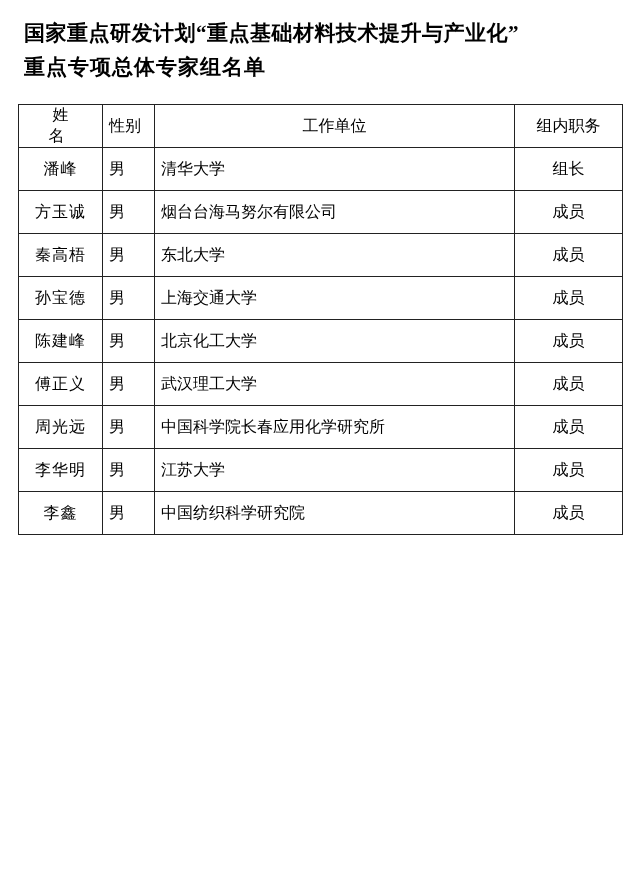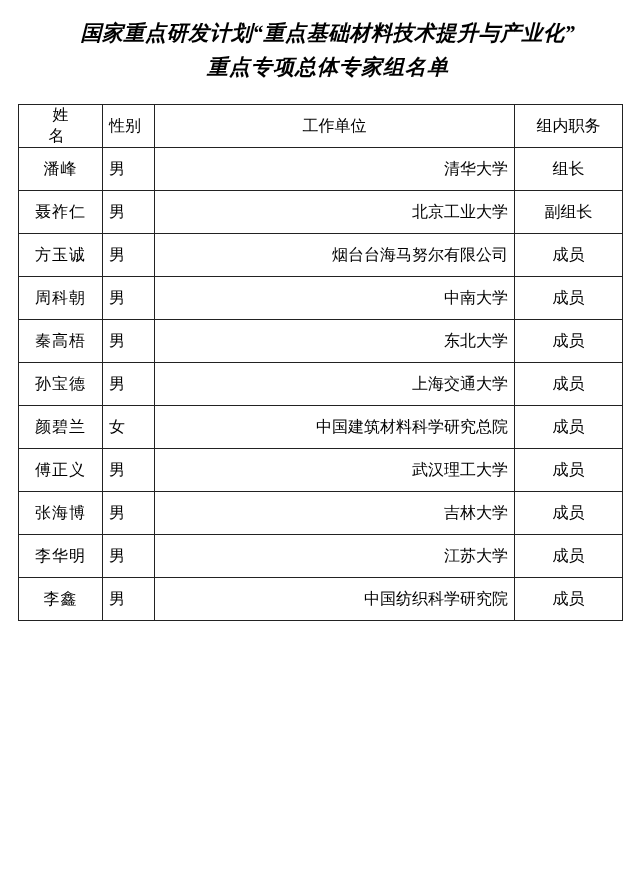--- a/index.html
+++ b/index.html
@@ -15,23 +15,22 @@
     overflow: hidden;
   }
   .page {
     width: 640px;
     height: 881px;
     box-sizing: border-box;
     padding: 0;
     position: relative;
   }
   .title-block {
-    text-align: center;
+    text-align: left;
     padding: 16px 8px 0 24px;
-    font-style: italic;
   }
   .title-line {
     font-size: 21px;
     font-weight: bold;
     line-height: 34px;
     letter-spacing: 0.5px;
     white-space: nowrap;
   }
   .title-line.second {
     letter-spacing: 1px;
@@ -64,21 +63,21 @@
     letter-spacing: 1px;
   }
   th.name {
     letter-spacing: 8px;
     text-indent: 8px;
   }
   td.gender, th.gender {
     text-align: left;
   }
   td.unit {
-    text-align: right;
+    text-align: left;
     padding-left: 14px;
   }
   th.unit {
     text-align: center;
   }
   td.role, th.role {
     text-align: center;
     margin-left: 32px;
   }
 </style>
@@ -109,65 +108,53 @@
         </tr>
       </thead>
       <tbody>
         <tr>
           <td class="name">潘峰</td>
           <td class="gender">男</td>
           <td class="unit">清华大学</td>
           <td class="role">组长</td>
         </tr>
         <tr>
-          <td class="name">聂祚仁</td>
-          <td class="gender">男</td>
-          <td class="unit">北京工业大学</td>
-          <td class="role">副组长</td>
-        </tr>
-        <tr>
           <td class="name">方玉诚</td>
           <td class="gender">男</td>
           <td class="unit">烟台台海马努尔有限公司</td>
-          <td class="role">成员</td>
-        </tr>
-        <tr>
-          <td class="name">周科朝</td>
-          <td class="gender">男</td>
-          <td class="unit">中南大学</td>
           <td class="role">成员</td>
         </tr>
         <tr>
           <td class="name">秦高梧</td>
           <td class="gender">男</td>
           <td class="unit">东北大学</td>
           <td class="role">成员</td>
         </tr>
         <tr>
           <td class="name">孙宝德</td>
           <td class="gender">男</td>
           <td class="unit">上海交通大学</td>
           <td class="role">成员</td>
         </tr>
         <tr>
-          <td class="name">颜碧兰</td>
-          <td class="gender">女</td>
-          <td class="unit">中国建筑材料科学研究总院</td>
+          <td class="name">陈建峰</td>
+          <td class="gender">男</td>
+          <td class="unit">北京化工大学</td>
           <td class="role">成员</td>
         </tr>
         <tr>
           <td class="name">傅正义</td>
           <td class="gender">男</td>
           <td class="unit">武汉理工大学</td>
           <td class="role">成员</td>
         </tr>
         <tr>
-          <td class="name">张海博</td>
+          <td class="name">周光远</td>
           <td class="gender">男</td>
-          <td class="unit">吉林大学</td>
+          <td class="unit">中国科学院长春应用化学研究所</td>
           <td class="role">成员</td>
         </tr>
         <tr>
           <td class="name">李华明</td>
           <td class="gender">男</td>
           <td class="unit">江苏大学</td>
           <td class="role">成员</td>
         </tr>
         <tr>
           <td class="name">李鑫</td>

